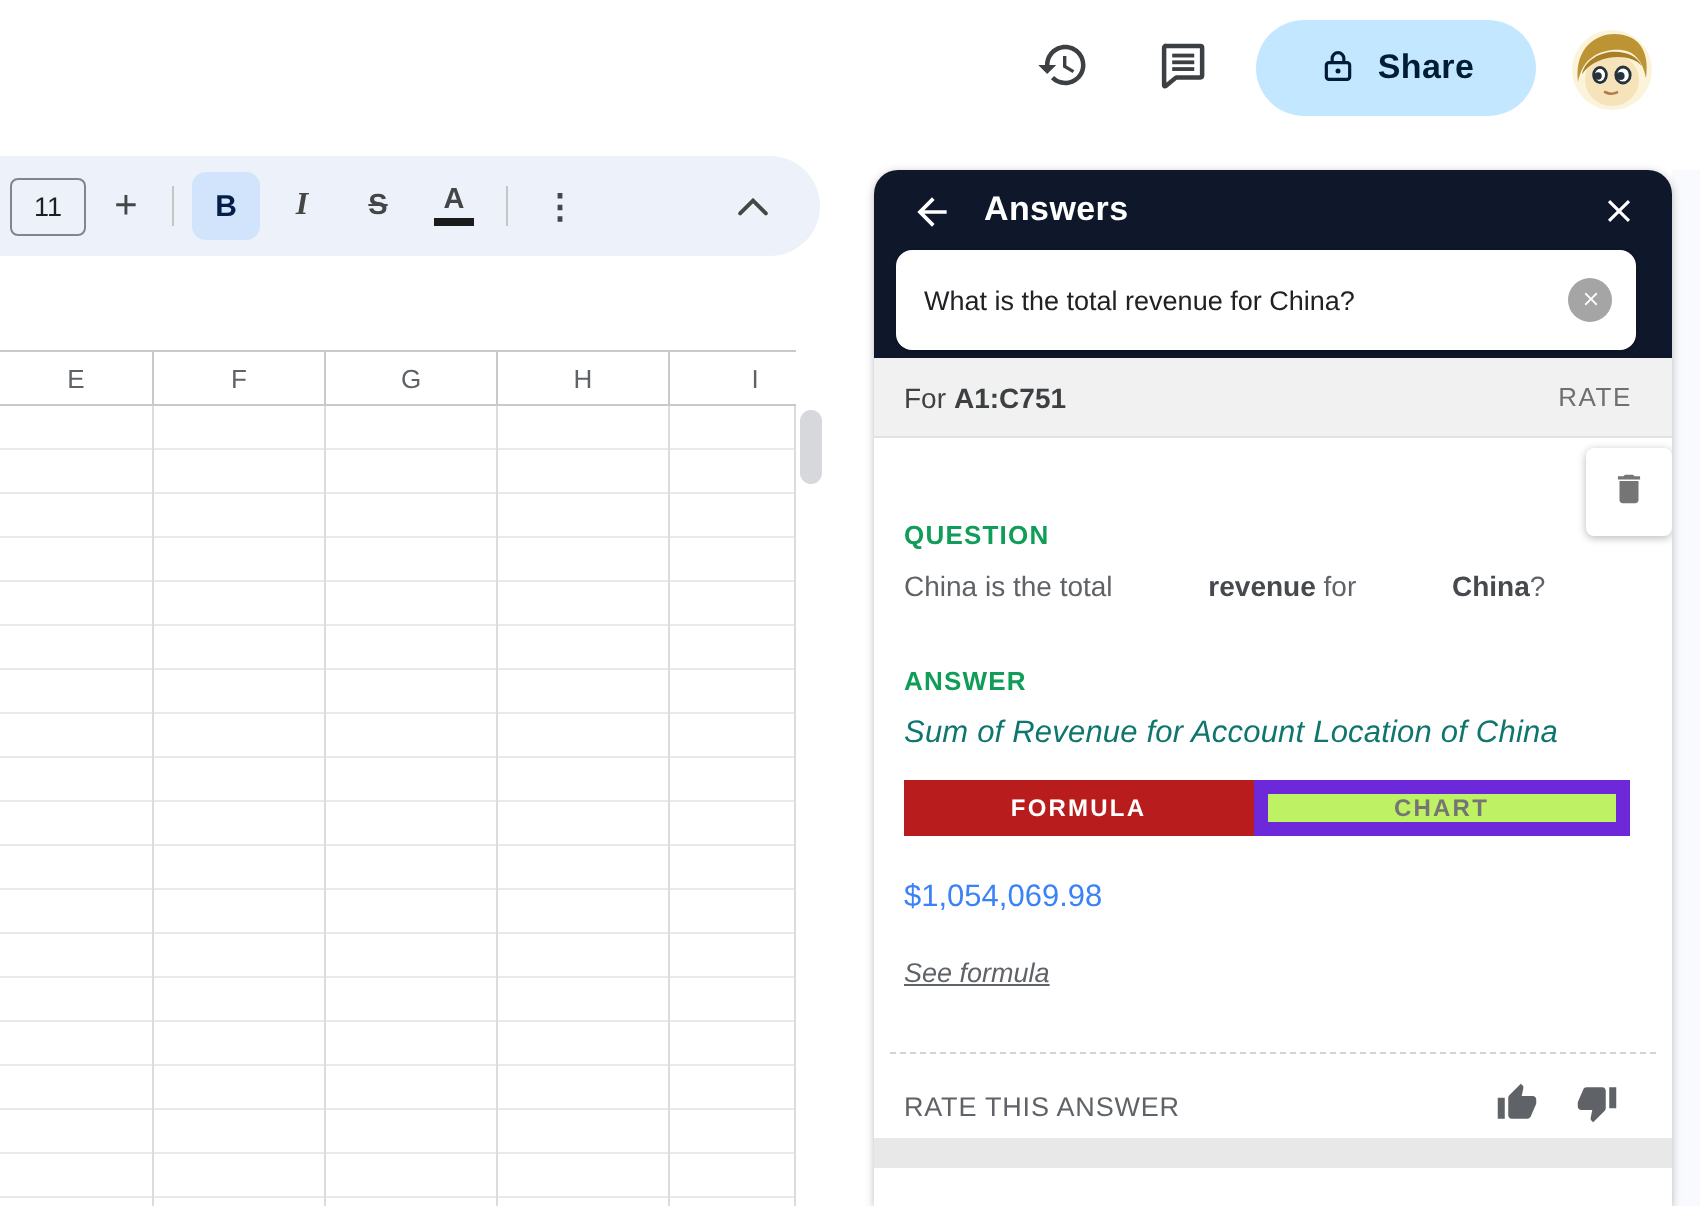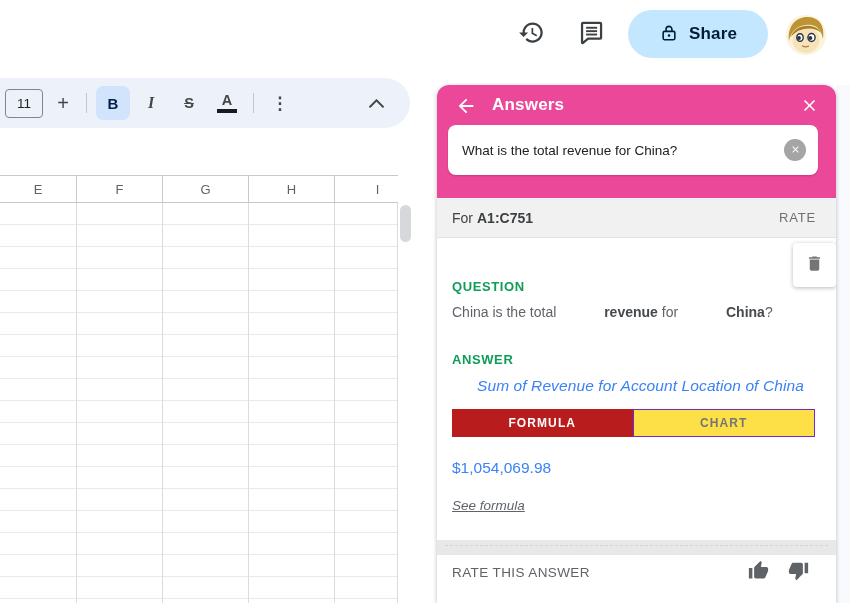--- a/index.html
+++ b/index.html
@@ -34,45 +34,45 @@
   .colcell { height:100%; border-right:1px solid #c9c9c9; display:flex; align-items:center; justify-content:center; font-size:13px; color:#5f6368; flex:none; }
   #gridbody { position:absolute; left:0; top:203px; width:398px; height:400px;
     background:repeating-linear-gradient(to bottom,#ffffff 0 21px,#e9e9e9 21px 22px); }
   .vline { position:absolute; top:203px; width:1px; height:400px; background:#dcdcdc; }
   #scroll-thumb { position:absolute; left:400px; top:205px; width:11px; height:37px; border-radius:6px; background:#d6d8db; cursor:pointer; }
 
   
   #panel { position:absolute; left:437px; top:85px; width:399px; height:518px; background:#fff; border-radius:12px 12px 0 0; box-shadow:0 1px 4px rgba(60,64,67,.35); overflow:hidden; }
   #panel-gutter { position:absolute; left:836px; top:85px; width:14px; height:518px; background:#f8fafd; }
 
-  .panel-header { position:relative; height:113px; background:#ec4899; }
+  .panel-header { position:relative; height:94px; background:#0f172a; }
   #back-btn { position:absolute; left:12px; top:5px; width:34px; height:34px; background:none; border:none; display:flex; align-items:center; justify-content:center; cursor:pointer; }
   .panel-title { position:absolute; left:55px; top:10px; font-size:17px; font-weight:700; color:#fff; letter-spacing:.2px; }
   #panel-close-btn { position:absolute; right:10px; top:5px; width:34px; height:34px; background:none; border:none; display:flex; align-items:center; justify-content:center; cursor:pointer; }
   .query-wrap { position:absolute; left:11px; top:40px; width:370px; height:50px; background:#fff; border-radius:8px; display:flex; align-items:center; box-shadow:0 1px 2px rgba(0,0,0,.18); }
   #query-input { flex:1; border:none; outline:none; background:transparent; padding-left:14px; font-size:13.5px; color:#202124; font-family:"Liberation Sans",sans-serif; }
   #clear-query-btn { width:22px; height:22px; margin-right:12px; border-radius:50%; background:#a5a5a5; border:none; display:flex; align-items:center; justify-content:center; cursor:pointer; flex:none; }
 
   .range-bar { height:40px; background:#f1f1f1; border-bottom:1px solid #e2e2e2; display:flex; align-items:center; padding:0 20px 0 15px; font-size:14px; color:#3f4346; }
   .range-bar b { margin-left:4px; color:#3c4043; }
   .range-spacer { flex:1; }
   #edit-btn { background:none; border:none; font-size:13px; color:#6f6f6f; letter-spacing:.8px; cursor:pointer; font-family:"Liberation Sans",sans-serif; }
 
-  .card { position:relative; height:302px; background:#fff; }
+  .card { position:relative; height:350px; background:#fff; }
   #trash-card { position:absolute; right:0; top:5px; width:43px; height:44px; background:#fff; border:none; border-radius:4px; box-shadow:0 1px 4px rgba(0,0,0,.28); display:flex; align-items:center; justify-content:center; cursor:pointer; }
   .sec-label { position:absolute; left:15px; font-size:13px; font-weight:700; color:#0f9d58; letter-spacing:.6px; }
   #question-label { top:41px; }
   #answer-label { top:114px; }
   .q-text { position:absolute; left:15px; top:66px; font-size:14px; color:#5f6368; }
   .q-text b { color:#46494d;margin-left:44px; }
-  .a-desc { position:absolute; left:15px; top:139px; font-size:15.5px; font-style:italic; color:#3b82f6; letter-spacing:.1px;margin-left:25px; }
+  .a-desc { position:absolute; left:15px; top:139px; font-size:15.5px; font-style:italic; color:#0f766e; letter-spacing:.1px; }
   .tabs { position:absolute; left:15px; top:171px; width:363px; height:28px; display:flex; }
   .tab { flex:1; display:flex; align-items:center; justify-content:center; font-size:12px; font-weight:700; letter-spacing:1.1px; cursor:pointer; border:none; font-family:"Liberation Sans",sans-serif; }
   #formula-tab { background:#b91c1c; color:#fff; }
-  #chart-tab { background:#fde047; color:#757575; border:1px solid #6d28d9; }
+  #chart-tab { background:#bef264; color:#757575; border:7px solid #6d28d9; }
   .result-value { position:absolute; left:15px; top:221px; font-size:15.5px; font-weight:400; color:#3b82f6; }
   #see-formula-link { position:absolute; left:15px; top:260px; font-size:13.5px; font-style:italic; color:#5f6368; text-decoration:underline; cursor:pointer; }
   .dashed-divider { position:absolute; left:8px; right:8px; top:307px; border-top:1px dashed #d4d4d4; }
   .rate-row { position:absolute; left:15px; right:24px; top:318px; height:32px; display:flex; align-items:center; }
   .rate-label { font-size:13.5px; color:#5f6368; letter-spacing:.4px;text-align:center; }
   .rate-spacer { flex:1; }
   .thumb-btn { width:28px; height:28px; background:none; border:none; display:flex; align-items:center; justify-content:center; cursor:pointer; }
   #thumb-down-btn { margin-left:12px; }
   .panel-footer { height:15px; background:#e8e8e8; }
 </style>

